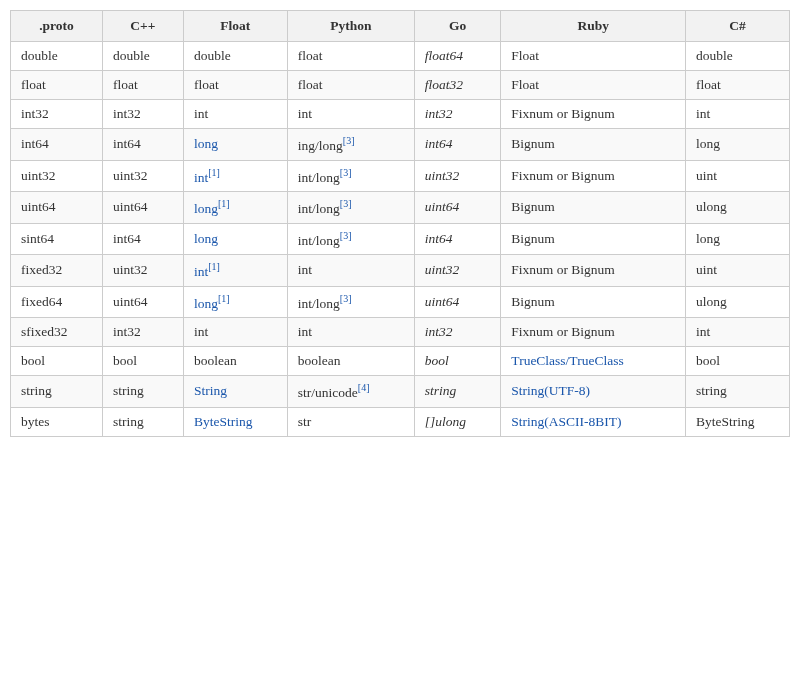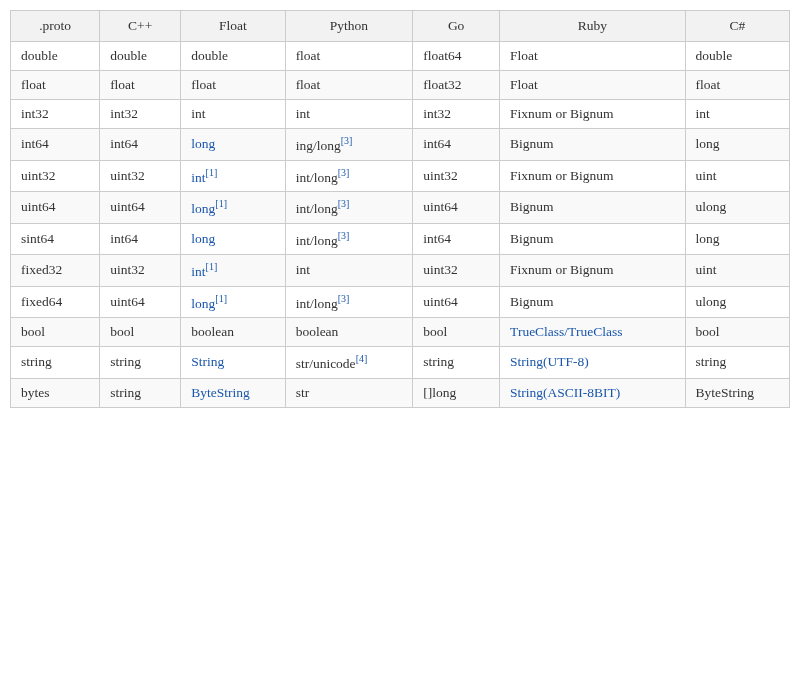--- a/index.html
+++ b/index.html
@@ -17,39 +17,39 @@
     table {
       border-collapse: collapse;
       width: 780px;
       font-size: 13.5px;
     }
     th {
       background: #f2f2f2;
       border: 1px solid #ccc;
       padding: 7px 22px;
       text-align: center;
-      font-weight: normal;
+      font-weight: bold;
       font-family: Georgia, serif;
     }
     td {
       border: 1px solid #ccc;
       padding: 6px 10px;
       vertical-align: middle;
     }
     tr:nth-child(even) td {
       background: #f9f9f9;
     }
     tr:nth-child(odd) td {
       background: #ffffff;
     }
     .col-proto { width: 70px; }
     .col-cpp   { width: 70px; }
     .col-java  { width: 90px; }
     .col-python{ width: 110px; }
-    .col-go    { width: 75px; }
+    .col-go    { width: 75px; font-style: italic; }
     .col-ruby  { width: 160px; }
     .col-csharp{ width: 90px; }
 
     .blue { color: #1a56ab; }
     sup {
       font-size: 10px;
       color: #1a56ab;
     }
   </style>
 </head>
@@ -143,20 +143,29 @@
       <tr>
         <td class="col-proto">fixed64</td>
         <td class="col-cpp">uint64</td>
         <td class="col-java"><span class="blue">long</span><sup>[1]</sup></td>
         <td class="col-python">int/long<sup>[3]</sup></td>
         <td class="col-go">uint64</td>
         <td class="col-ruby">Bignum</td>
         <td class="col-csharp">ulong</td>
       </tr>
       <tr>
+        <td class="col-proto">sfixed32</td>
+        <td class="col-cpp">int32</td>
+        <td class="col-java">int</td>
+        <td class="col-python">int</td>
+        <td class="col-go">int32</td>
+        <td class="col-ruby">Fixnum or Bignum</td>
+        <td class="col-csharp">int</td>
+      </tr>
+      <tr>
         <td class="col-proto">bool</td>
         <td class="col-cpp">bool</td>
         <td class="col-java">boolean</td>
         <td class="col-python">boolean</td>
         <td class="col-go">bool</td>
         <td class="col-ruby"><span class="blue">TrueClass/TrueClass</span></td>
         <td class="col-csharp">bool</td>
       </tr>
       <tr>
         <td class="col-proto">string</td>
@@ -165,18 +174,18 @@
         <td class="col-python">str/unicode<sup>[4]</sup></td>
         <td class="col-go">string</td>
         <td class="col-ruby"><span class="blue">String(UTF-8)</span></td>
         <td class="col-csharp">string</td>
       </tr>
       <tr>
         <td class="col-proto">bytes</td>
         <td class="col-cpp">string</td>
         <td class="col-java"><span class="blue">ByteString</span></td>
         <td class="col-python">str</td>
-        <td class="col-go">[]long</td>
+        <td class="col-go">[]ulong</td>
         <td class="col-ruby"><span class="blue">String(ASCII-8BIT)</span></td>
         <td class="col-csharp">ByteString</td>
       </tr>
     </tbody>
 </table>
 
 </body></html>

